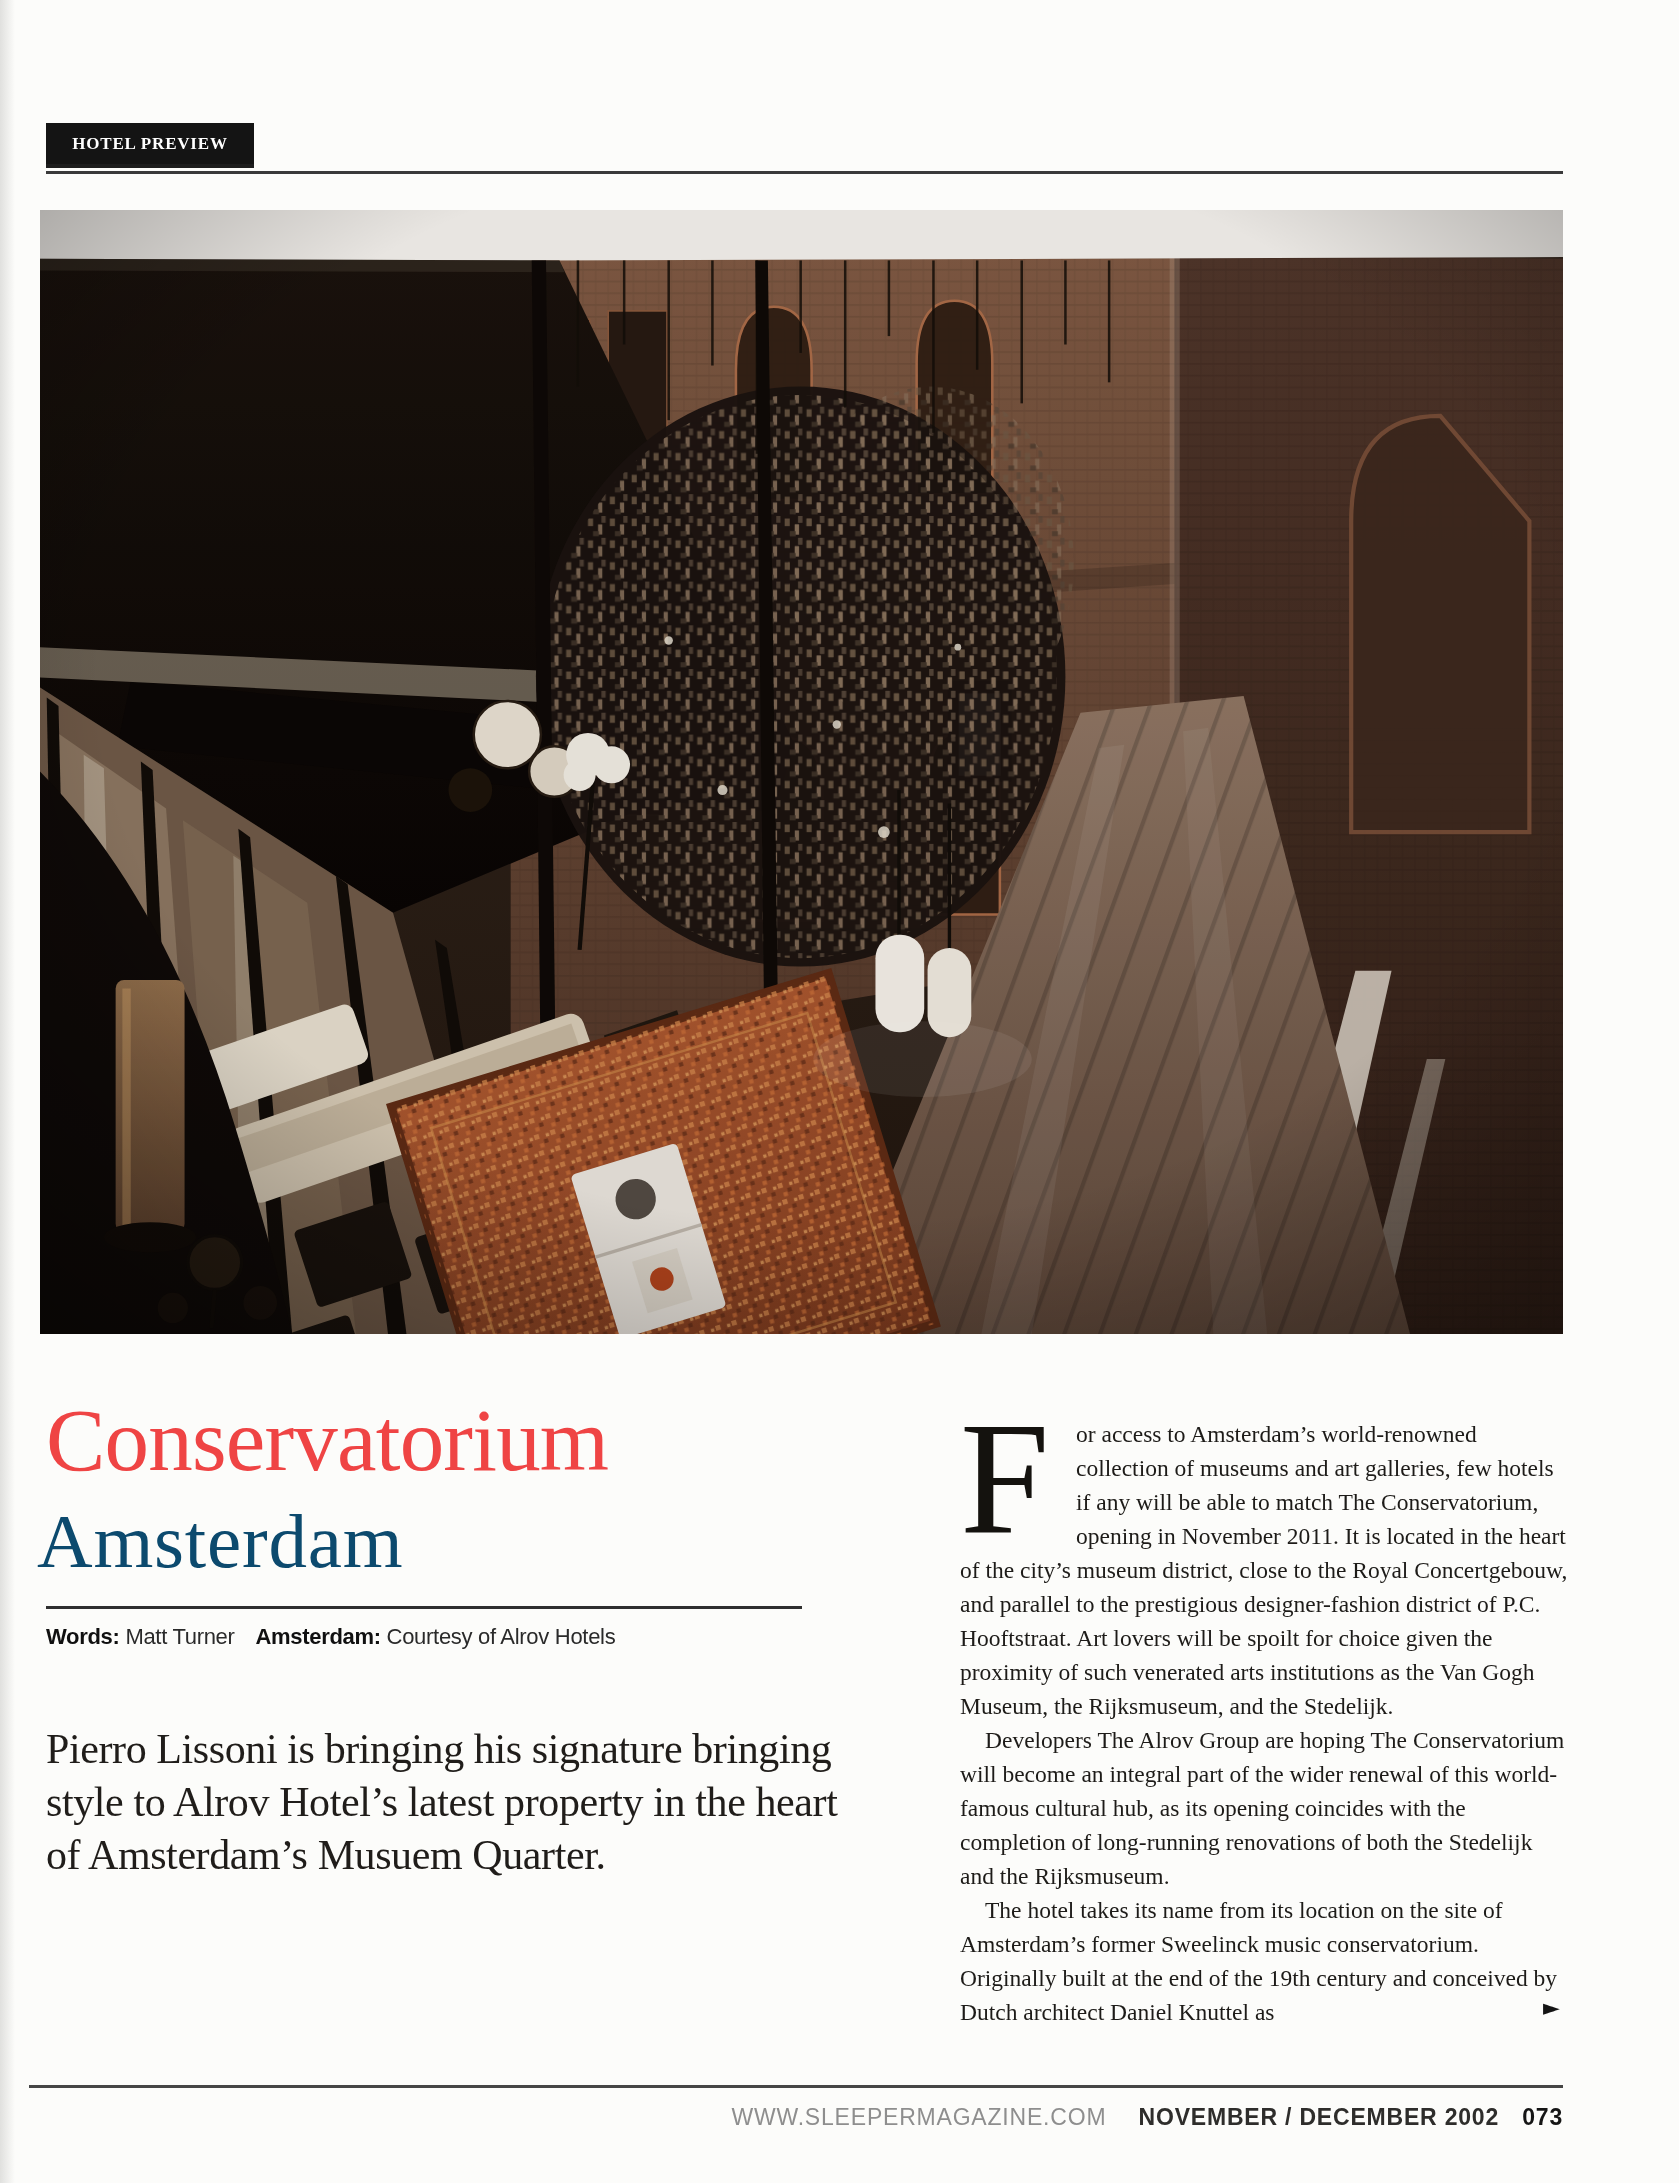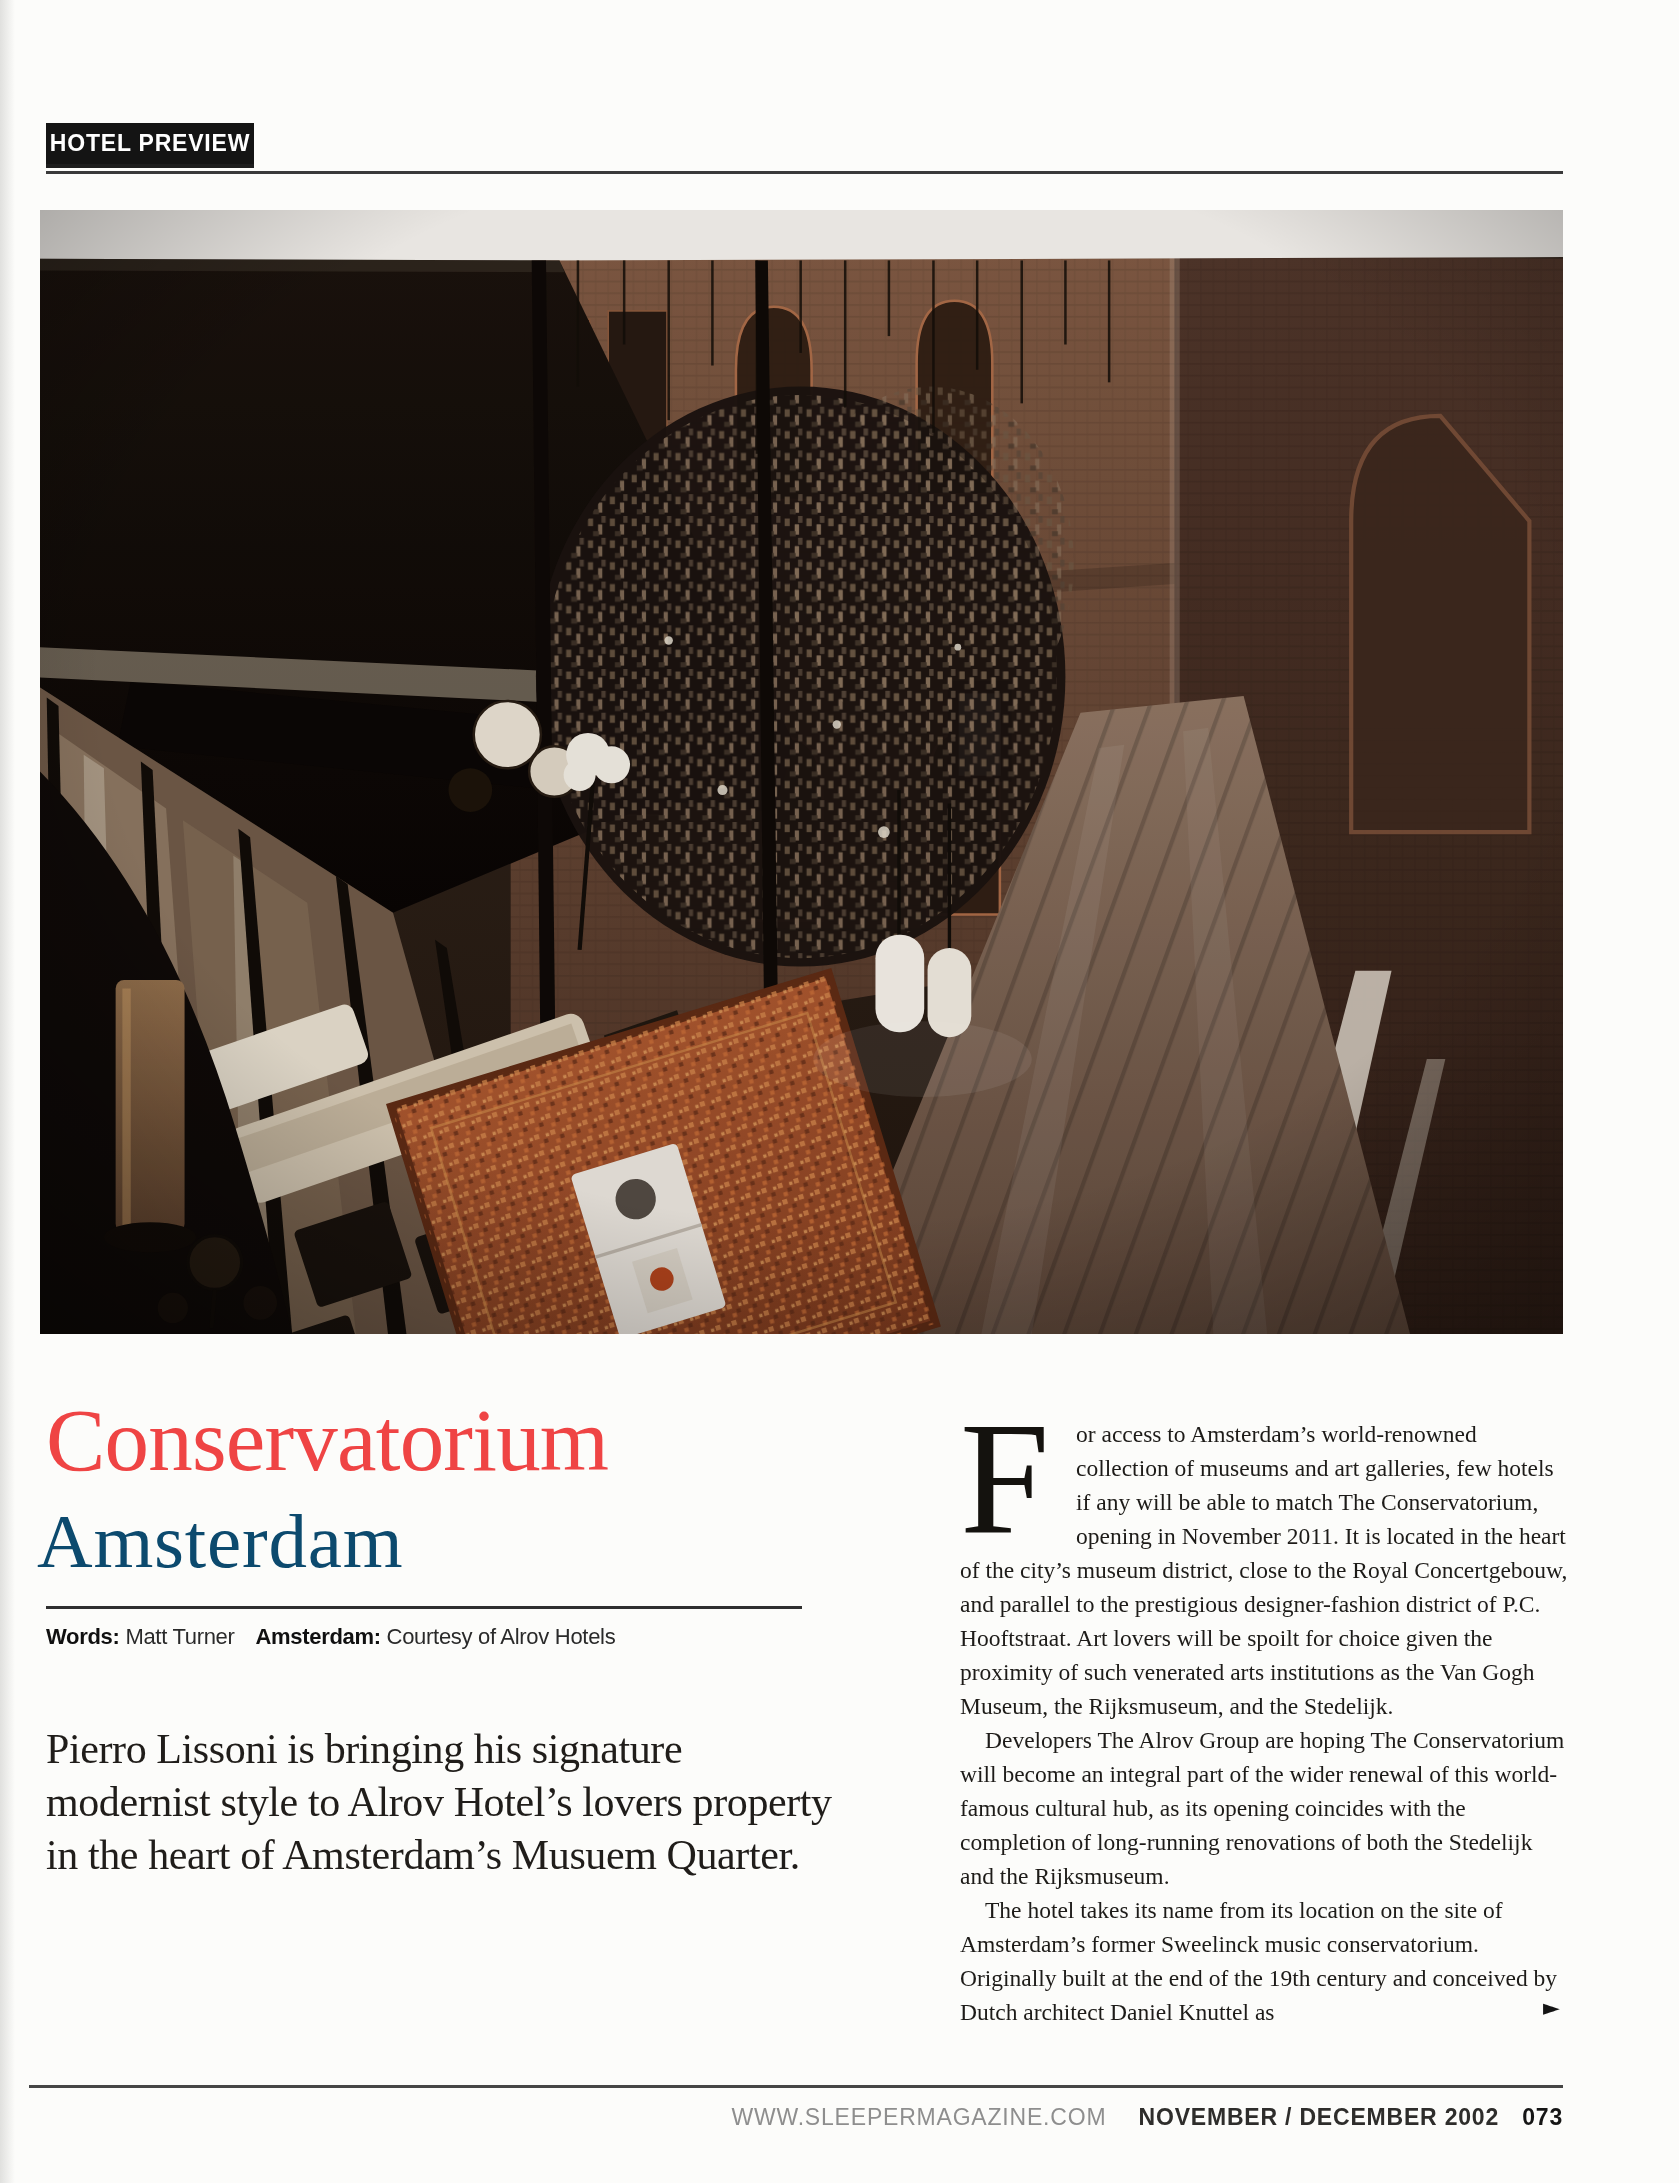--- a/index.html
+++ b/index.html
@@ -12,21 +12,21 @@
     background:linear-gradient(to right,rgba(190,190,188,.45),rgba(190,190,188,0));
     pointer-events:none;
   }
   
   .tag-box{
     position:absolute;left:46px;top:123px;width:208px;height:45px;
     background:#141414;display:flex;align-items:center;justify-content:center;
     border-bottom:4.2px solid #1d1d1d;box-sizing:border-box;
   }
   .tag-box span{
-    font-family:Liberation Sans, sans-serif;font-weight:700;font-size:23px;
+    font-family:Liberation Serif, serif;font-weight:700;font-size:17px;
     color:#ffffff;letter-spacing:0.8px;
   }
   .tag-rule{position:absolute;left:46px;top:171px;width:1517px;height:2.5px;background:#3a3a3a;}
   
   .hero{position:absolute;left:40px;top:210px;width:1523px;height:1124px;display:block;}
   
   .title{
     position:absolute;left:46px;top:1396px;font-size:89px;line-height:1;
     color:#ef4444;letter-spacing:-0.8px;font-weight:400;
   }
@@ -287,21 +287,21 @@
   <div class="subtitle">Amsterdam</div>
 
   <div class="byline-rule"></div>
   <div class="byline">
     <span class="lbl">Words:</span>
     <span class="val">Matt Turner</span>
     <span class="lbl">Amsterdam:</span>
     <span class="val">Courtesy of Alrov Hotels</span>
   </div>
 
-  <div class="standfirst">Pierro Lissoni is bringing his signature modernist style to Alrov Hotel’s lovers property in the heart of Amsterdam’s Musuem Quarter.</div>
+  <div class="standfirst">Pierro Lissoni is bringing his signature bringing style to Alrov Hotel’s latest property in the heart of Amsterdam’s Musuem Quarter.</div>
 
   <div class="article">
     <p><span class="dropcap">F</span><span>or access to Amsterdam’s world-renowned collection of museums and art galleries, few hotels if any will be able to match The Conservatorium, opening in November 2011. It is located in the heart of the city’s museum district, close to the Royal Concertgebouw, and parallel to the prestigious designer-fashion district of P.C. Hooftstraat. Art lovers will be spoilt for choice given the proximity of such venerated arts institutions as the Van Gogh Museum, the Rijksmuseum, and the Stedelijk.</span></p>
     <p class="indent">Developers The Alrov Group are hoping The Conservatorium will become an integral part of the wider renewal of this world-famous cultural hub, as its opening coincides with the completion of long-running renovations of both the Stedelijk and the Rijksmuseum.</p>
     <p class="indent">The hotel takes its name from its location on the site of Amsterdam’s former Sweelinck music conservatorium. Originally built at the end of the 19th century and conceived by Dutch architect Daniel Knuttel as</p>
   </div>
   <span class="cont-arrow">►</span>
 
   <div class="footer-rule"></div>
   <div class="footer">

